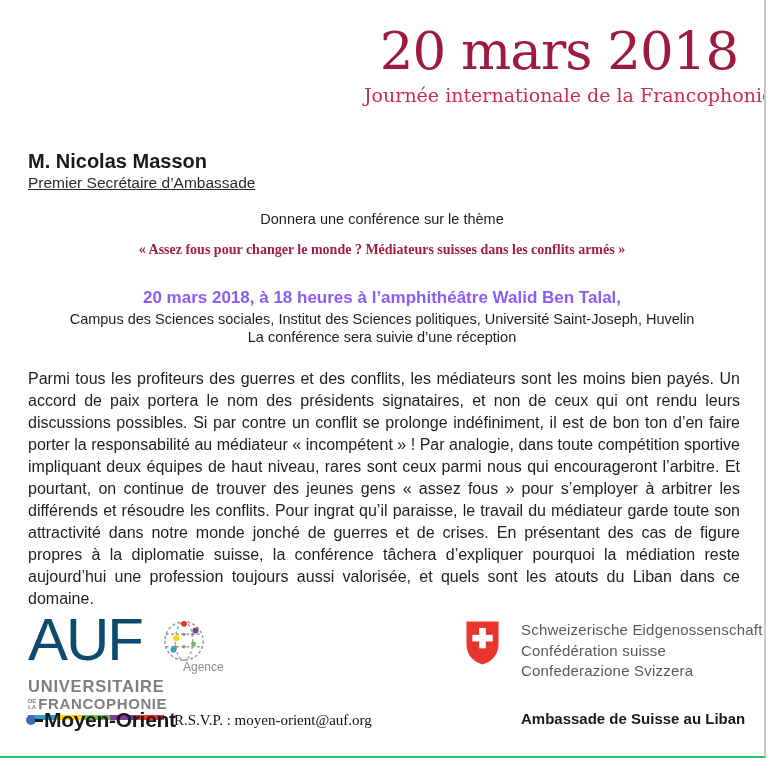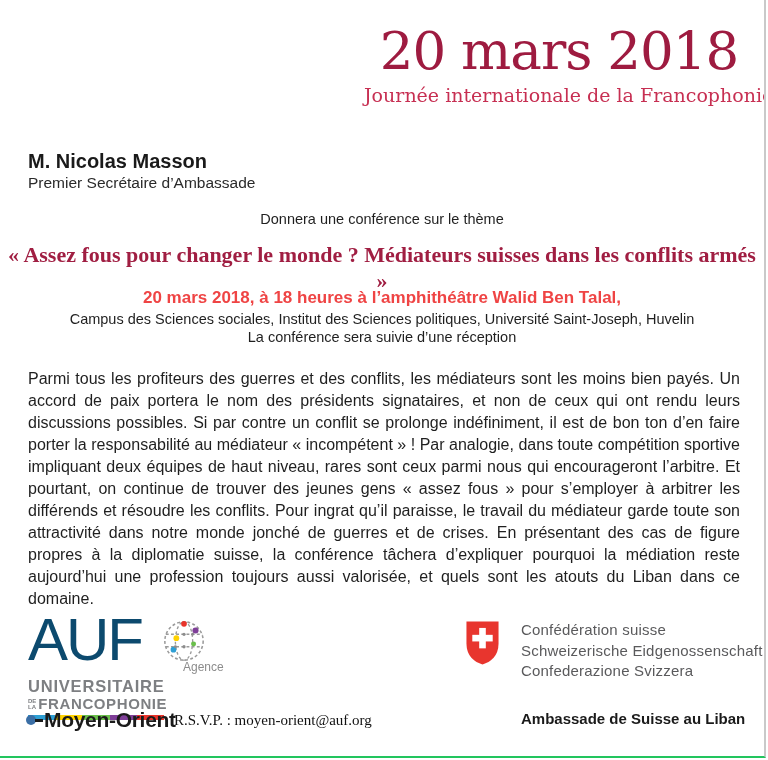--- a/index.html
+++ b/index.html
@@ -36,33 +36,33 @@
     font-family: "DejaVu Serif", serif;
     font-size: 19px;
     line-height: 26px;
     color: #c72f52;
     white-space: nowrap;
   }
 
   
   .speaker-block { position: absolute; left: 28px; top: 150px; }
   .speaker-name { font-size: 20px; font-weight: bold; color: #1a1a1a; line-height: 23px; }
-  .speaker-role { font-size: 15.5px; color: #2a2a2a; line-height: 19px; }
+  .speaker-role { font-size: 15.5px; color: #2a2a2a; line-height: 19px; text-decoration: underline; }
 
   
   .center-line { position: absolute; left: 0; width: 100%; text-align: center; color: #1f1f1f; }
   .intro-line { top: 211px; font-size: 14.5px; }
   .conf-title {
     top: 242px;
     font-family: "Liberation Serif", serif;
-    font-size: 22px;
+    font-size: 14px;
     font-weight: bold;
     color: #a01e42;
   }
-  .when-line { top: 288px; font-size: 17px; font-weight: bold; color: #ef4444; }
+  .when-line { top: 288px; font-size: 17px; font-weight: bold; color: #8b5cf6; }
   .venue-line { top: 311px; font-size: 14.5px; }
   .reception-line { top: 329px; font-size: 14.5px; }
 
   
   .body-paragraph {
     position: absolute;
     left: 28px;
     top: 368px;
     width: 712px;
     font-size: 16px;
@@ -196,21 +196,21 @@
 
   <div class="rsvp-line">R.S.V.P. : moyen-orient@auf.org</div>
 
   <div class="swiss-block">
     <svg class="swiss-shield" width="35" height="46" viewBox="0 0 36 47">
       <path d="M1.5 1.5 H34.5 V24 C34.5 37 26.5 43 18 45.5 C9.5 43 1.5 37 1.5 24 Z" fill="#e8352e"></path>
       <rect x="14.6" y="8" width="6.8" height="21" fill="#ffffff"></rect>
       <rect x="7.5" y="15.1" width="21" height="6.8" fill="#ffffff"></rect>
     </svg>
     <div class="swiss-lines">
+      <div>Schweizerische Eidgenossenschaft</div>
       <div>Confédération suisse</div>
-      <div>Schweizerische Eidgenossenschaft</div>
       <div>Confederazione Svizzera</div>
     </div>
   </div>
 
   <div class="embassy-label">Ambassade de Suisse au Liban</div>
 
 </div>
 
 </body></html>

